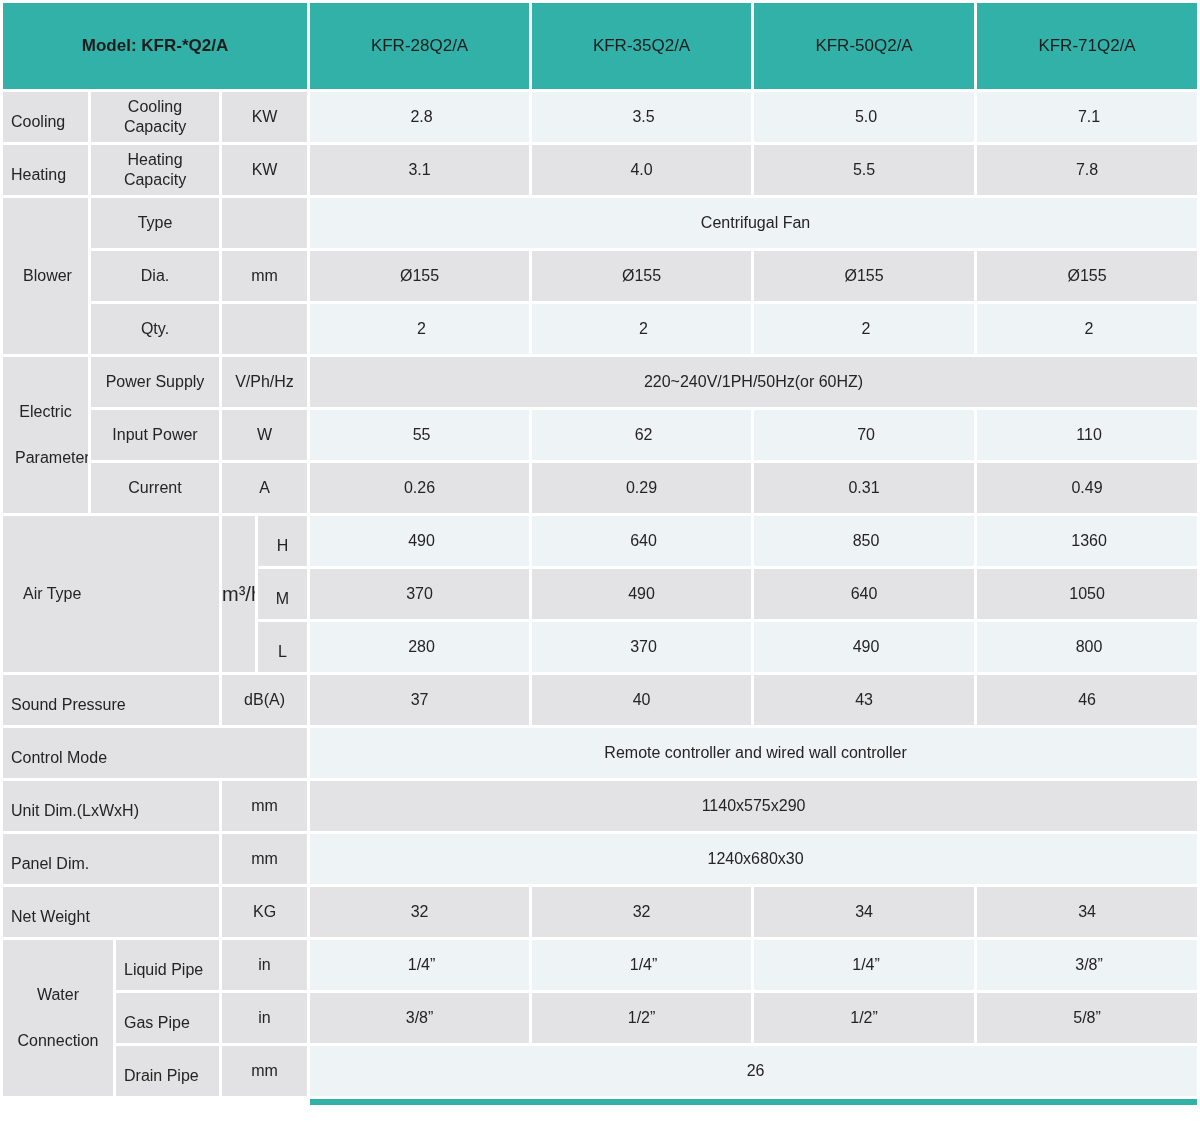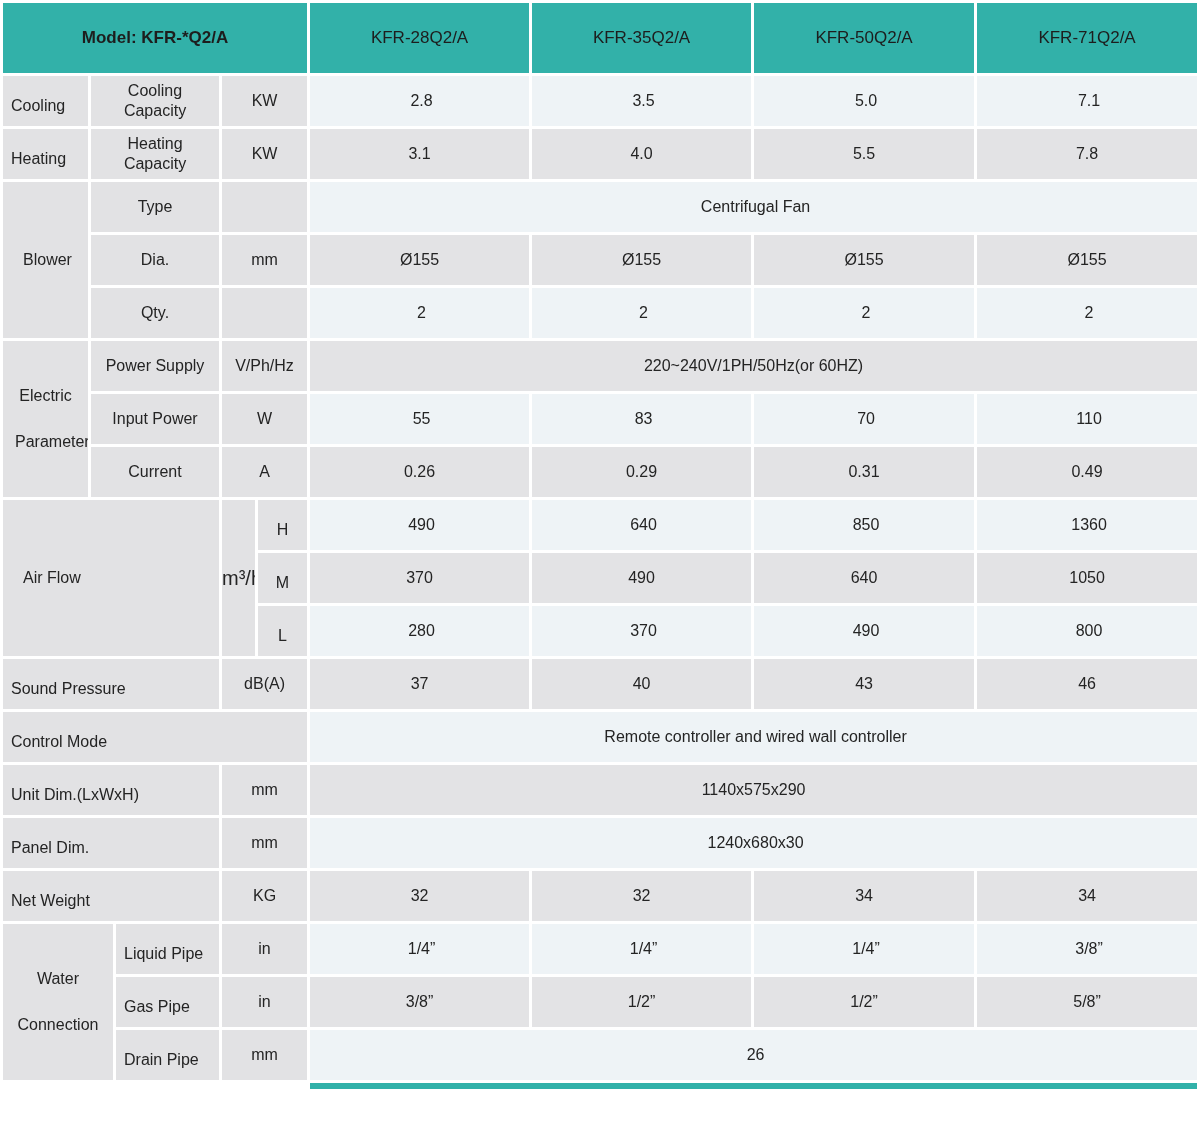--- a/index.html
+++ b/index.html
@@ -7,21 +7,21 @@
     --lbl:#e2e2e4;
     --lt:#eef3f6;
     --gy:#e3e3e5;
     --txt:#242424;
   }
   html,body{margin:0;padding:0;background:#ffffff;}
   body{width:1200px;font-family:"Liberation Sans",sans-serif;color:var(--txt);}
   table{width:1200px;table-layout:fixed;border-collapse:separate;border-spacing:3px;}
   td{box-sizing:border-box;height:50px;padding:2px 4px;font-size:16px;text-align:center;
      vertical-align:middle;overflow:hidden;line-height:1.25;}
-  tr.hdr td{height:70px;font-size:17px;background:var(--teal);color:#1d1d1d;}
+  tr.hdr td{height:86px;font-size:17px;background:var(--teal);color:#1d1d1d;}
   td.model{font-weight:bold;font-size:18px;}
   td.lbl{background:var(--lbl);}
   td.lt{background:var(--lt);padding-left:8px;}
   td.gy{background:var(--gy);}
   td.lmid{text-align:left;padding-left:20px;}
   td.lbot{text-align:left;padding-left:8px;vertical-align:bottom;padding-bottom:10px;}
   td.cbot{vertical-align:bottom;padding-bottom:10px;}
   td.spread{line-height:46px;padding:12px;}
   td.unit-sm{font-size:20px;padding:0;}
   tr.striprow td{height:6px;padding:0;}
@@ -102,36 +102,36 @@
     <td rowspan="3" class="lbl spread">Electric Parameter</td>
     <td colspan="2" class="lbl">Power Supply</td>
     <td colspan="2" class="lbl">V/Ph/Hz</td>
     <td colspan="4" class="gy">220~240V/1PH/50Hz(or 60HZ)</td>
   </tr>
 
   <tr>
     <td colspan="2" class="lbl">Input Power</td>
     <td colspan="2" class="lbl">W</td>
     <td class="lt">55</td>
-    <td class="lt">83</td>
+    <td class="lt">62</td>
     <td class="lt">70</td>
     <td class="lt">110</td>
   </tr>
 
   <tr>
     <td colspan="2" class="lbl">Current</td>
     <td colspan="2" class="lbl">A</td>
     <td class="gy">0.26</td>
     <td class="gy">0.29</td>
     <td class="gy">0.31</td>
     <td class="gy">0.49</td>
   </tr>
 
   <tr>
-    <td colspan="3" rowspan="3" class="lbl lmid">Air Flow</td>
+    <td colspan="3" rowspan="3" class="lbl lmid">Air Type</td>
     <td rowspan="3" class="lbl unit-sm">m³/h</td>
     <td class="lbl cbot">H</td>
     <td class="lt">490</td>
     <td class="lt">640</td>
     <td class="lt">850</td>
     <td class="lt">1360</td>
   </tr>
 
   <tr>
     <td class="lbl cbot">M</td>

